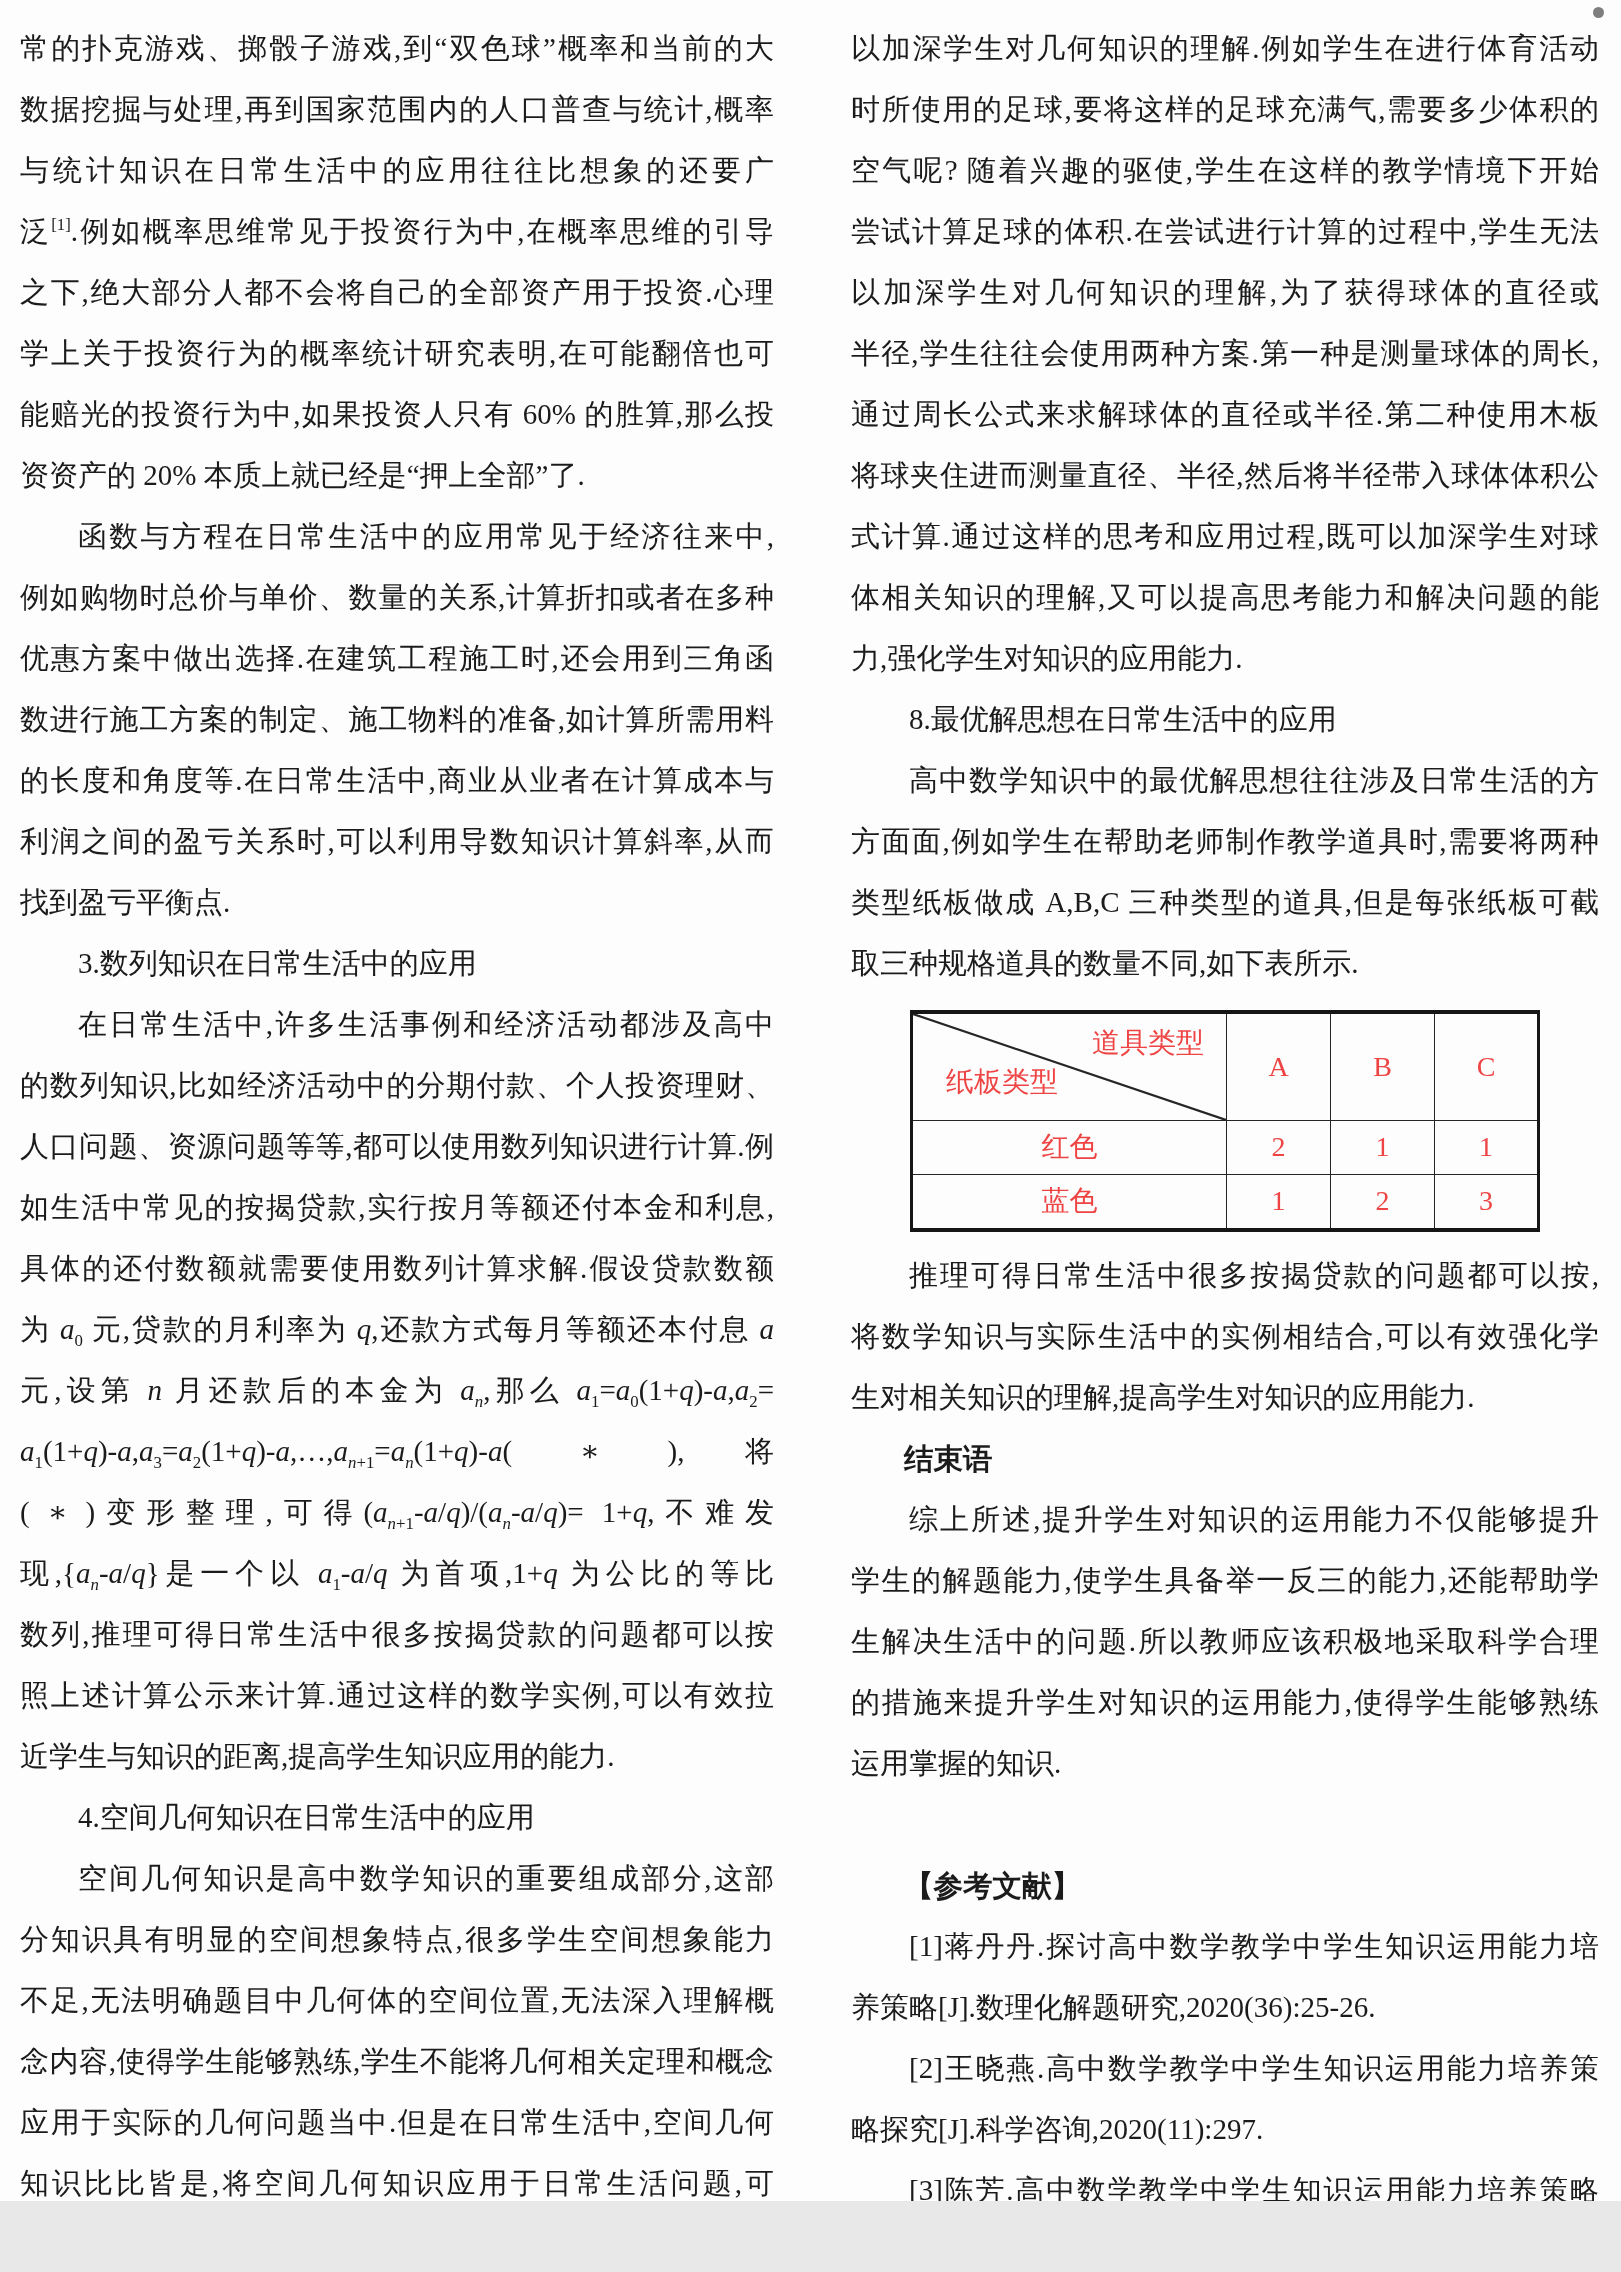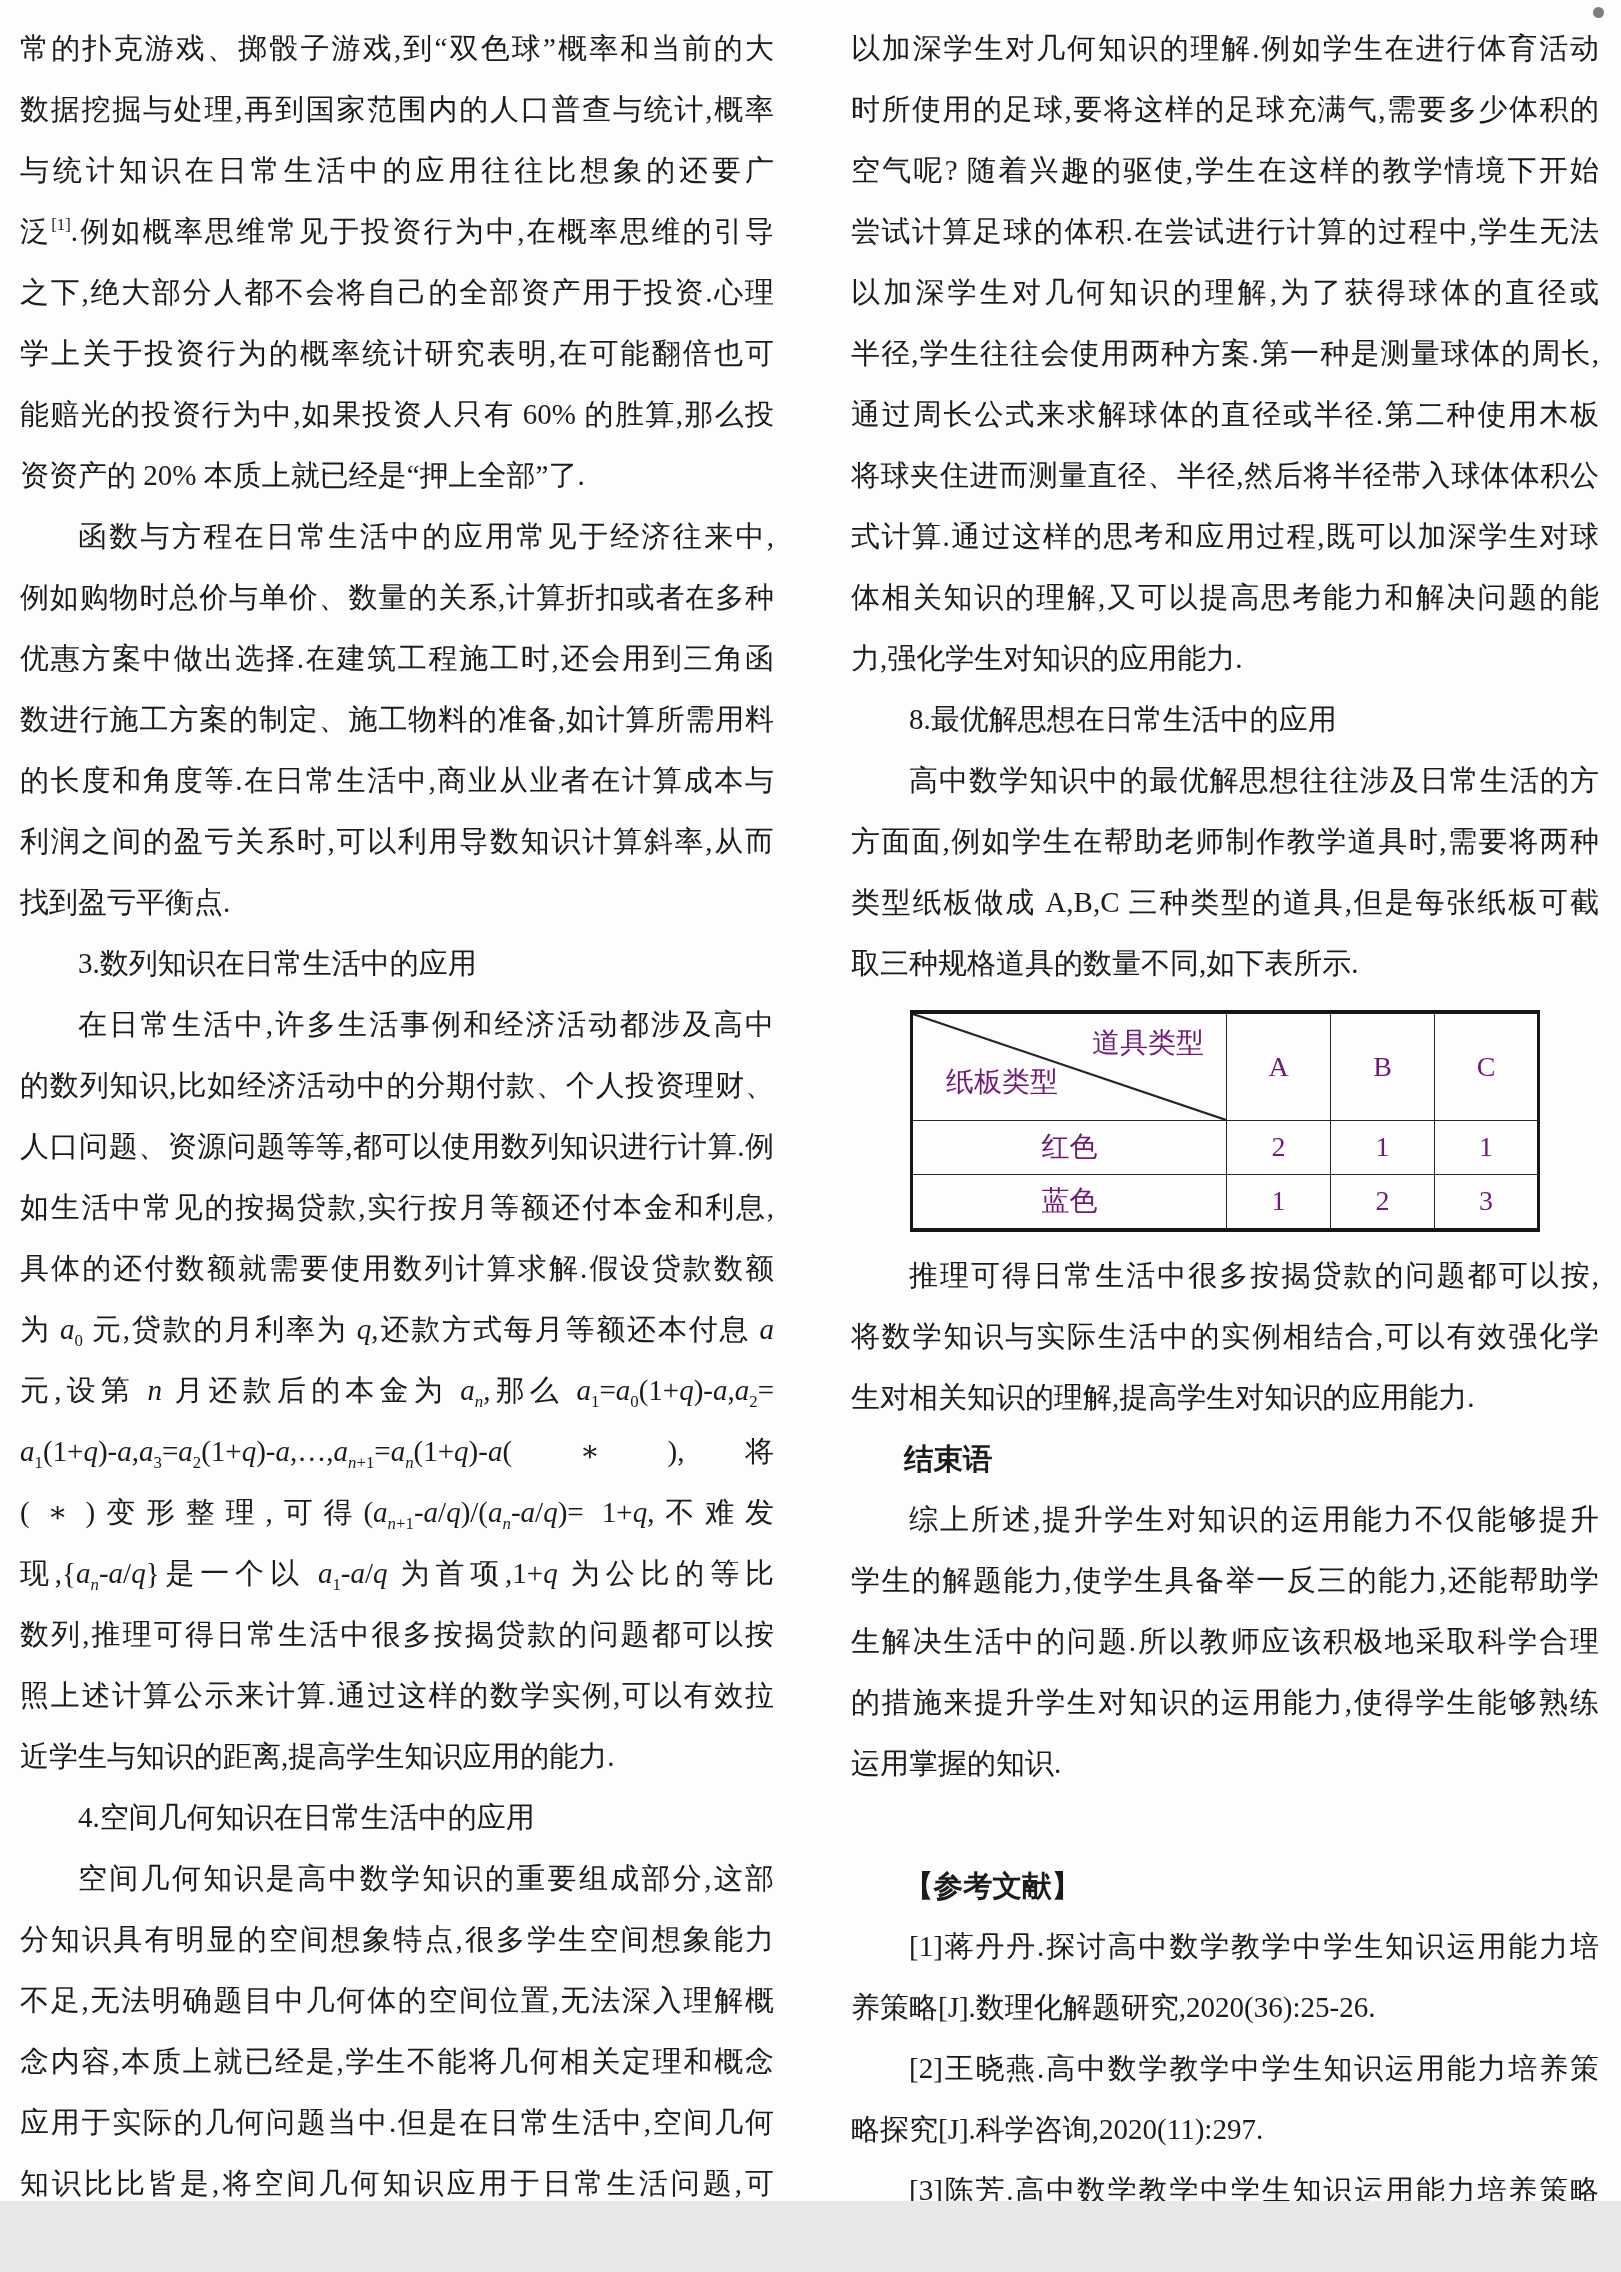--- a/index.html
+++ b/index.html
@@ -30,21 +30,21 @@
   }
   .ln.blank { text-align-last:left; }
   .ln sub { font-size:58%; line-height:0; }
   .ln sup { font-size:58%; line-height:0; vertical-align:super; }
   .ln i { font-style:italic; }
 
   .tblwrap { margin:16.3px 0 12.4px 0; display:flex; justify-content:center; }
   table.props {
     border-collapse:collapse; table-layout:fixed; width:627px;
     border:3.1px solid #161616; border-top-width:4.7px; border-bottom-width:4.7px;
-    font-size:28px; color:#701a75;
+    font-size:28px; color:#ef4444;
   }
   table.props td {
     border:1.6px solid #262626; text-align:center; vertical-align:middle;
     padding:0; line-height:1.1;
   }
   tr.hdr td { height:106px; }
   tr.datarow td { height:53px; }
   td.corner { position:relative; }
   td.corner svg { position:absolute; left:0; top:0; width:100%; height:100%; display:block; }
   .corner-top    { position:absolute; top:14px;  right:22px; }
@@ -83,21 +83,21 @@
       <div class="ln full"><i>a</i><sub>1</sub>(1+<i>q</i>)-<i>a</i>,<i>a</i><sub>3</sub>=<i>a</i><sub>2</sub>(1+<i>q</i>)-<i>a</i>,…,<i>a</i><sub><i>n</i>+1</sub>=<i>a</i><sub><i>n</i></sub>(1+<i>q</i>)-<i>a</i>( ∗ ),将</div>
       <div class="ln full">( ∗ )变形整理,可得(<i>a</i><sub><i>n</i>+1</sub>-<i>a</i>/<i>q</i>)/(<i>a</i><sub><i>n</i></sub>-<i>a</i>/<i>q</i>)= 1+<i>q</i>,不难发</div>
       <div class="ln full">现,{<i>a</i><sub><i>n</i></sub>-<i>a</i>/<i>q</i>}是一个以 <i>a</i><sub>1</sub>-<i>a</i>/<i>q</i> 为首项,1+<i>q</i> 为公比的等比</div>
       <div class="ln full">数列,推理可得日常生活中很多按揭贷款的问题都可以按</div>
       <div class="ln full">照上述计算公示来计算.通过这样的数学实例,可以有效拉</div>
       <div class="ln end">近学生与知识的距离,提高学生知识应用的能力.</div>
       <div class="ln head">4.空间几何知识在日常生活中的应用</div>
       <div class="ln first">空间几何知识是高中数学知识的重要组成部分,这部</div>
       <div class="ln full">分知识具有明显的空间想象特点,很多学生空间想象能力</div>
       <div class="ln full">不足,无法明确题目中几何体的空间位置,无法深入理解概</div>
-      <div class="ln full">念内容,本质上就已经是,学生不能将几何相关定理和概念</div>
+      <div class="ln full">念内容,使得学生能够熟练,学生不能将几何相关定理和概念</div>
       <div class="ln full">应用于实际的几何问题当中.但是在日常生活中,空间几何</div>
       <div class="ln full">知识比比皆是,将空间几何知识应用于日常生活问题,可</div>
     </div>
 
   <div class="col" id="col-right">
     <div id="r-before">
         <div class="ln full">以加深学生对几何知识的理解.例如学生在进行体育活动</div>
         <div class="ln full">时所使用的足球,要将这样的足球充满气,需要多少体积的</div>
         <div class="ln full">空气呢? 随着兴趣的驱使,学生在这样的教学情境下开始</div>
         <div class="ln full">尝试计算足球的体积.在尝试进行计算的过程中,学生无法</div>

